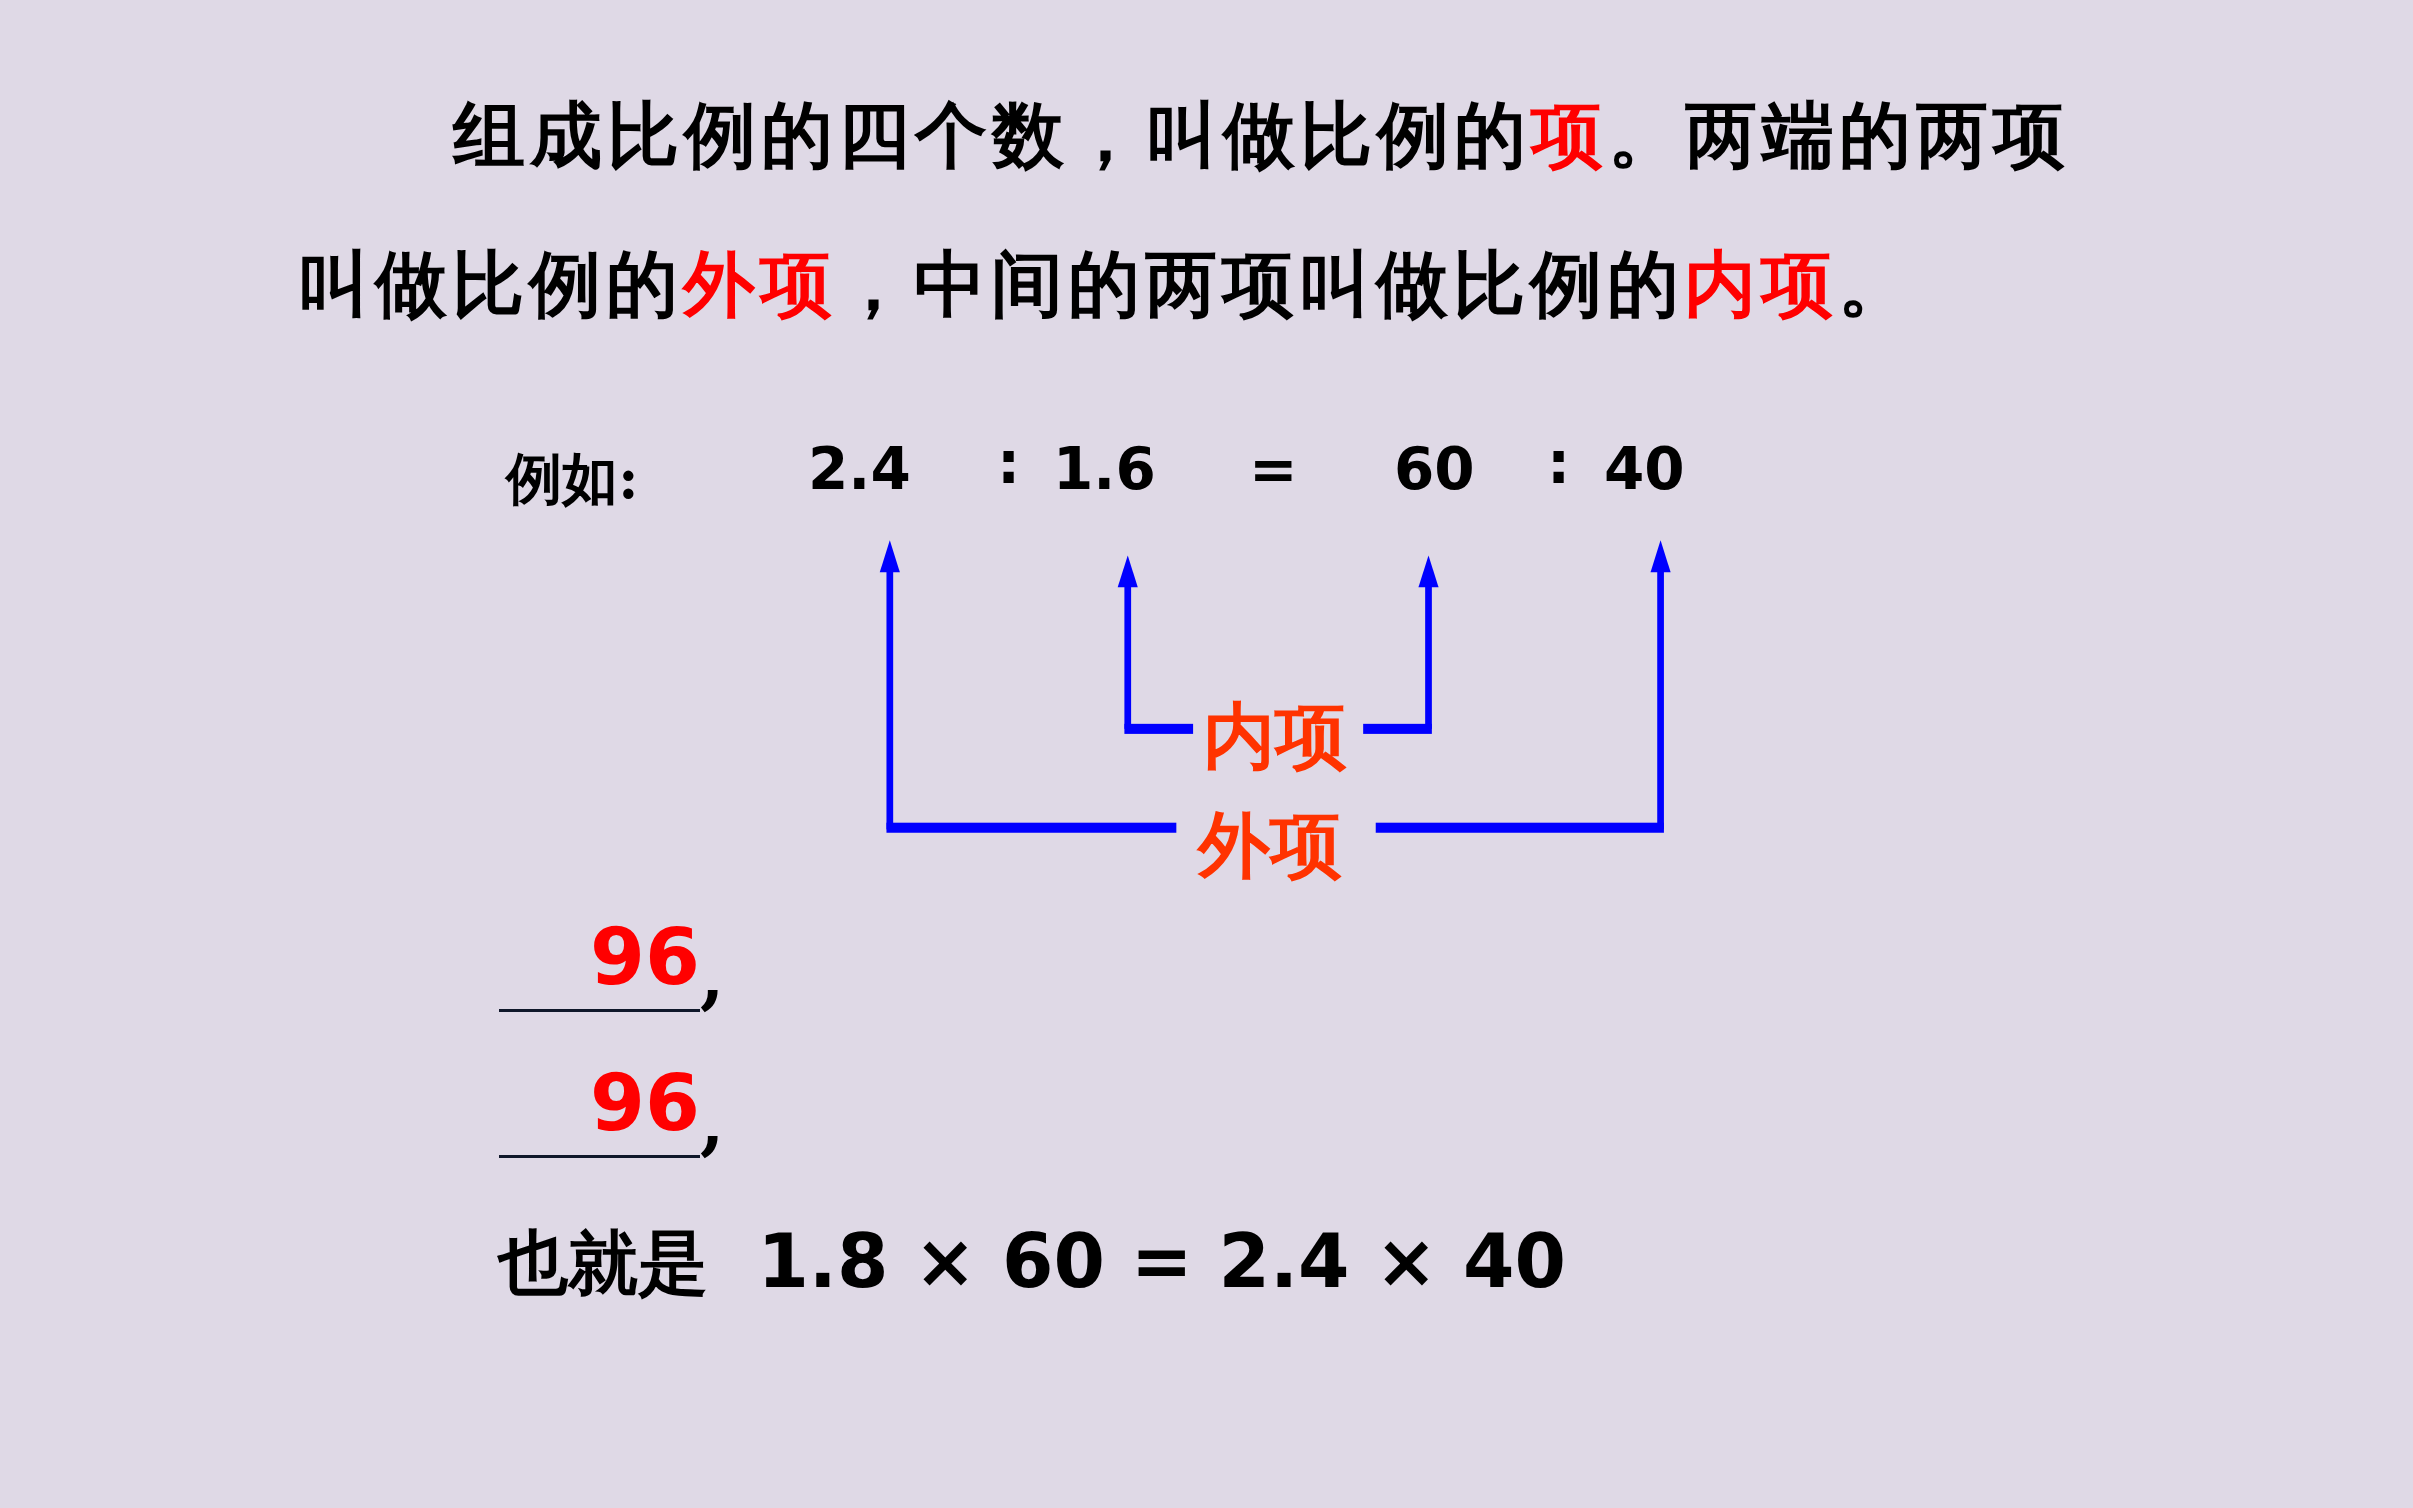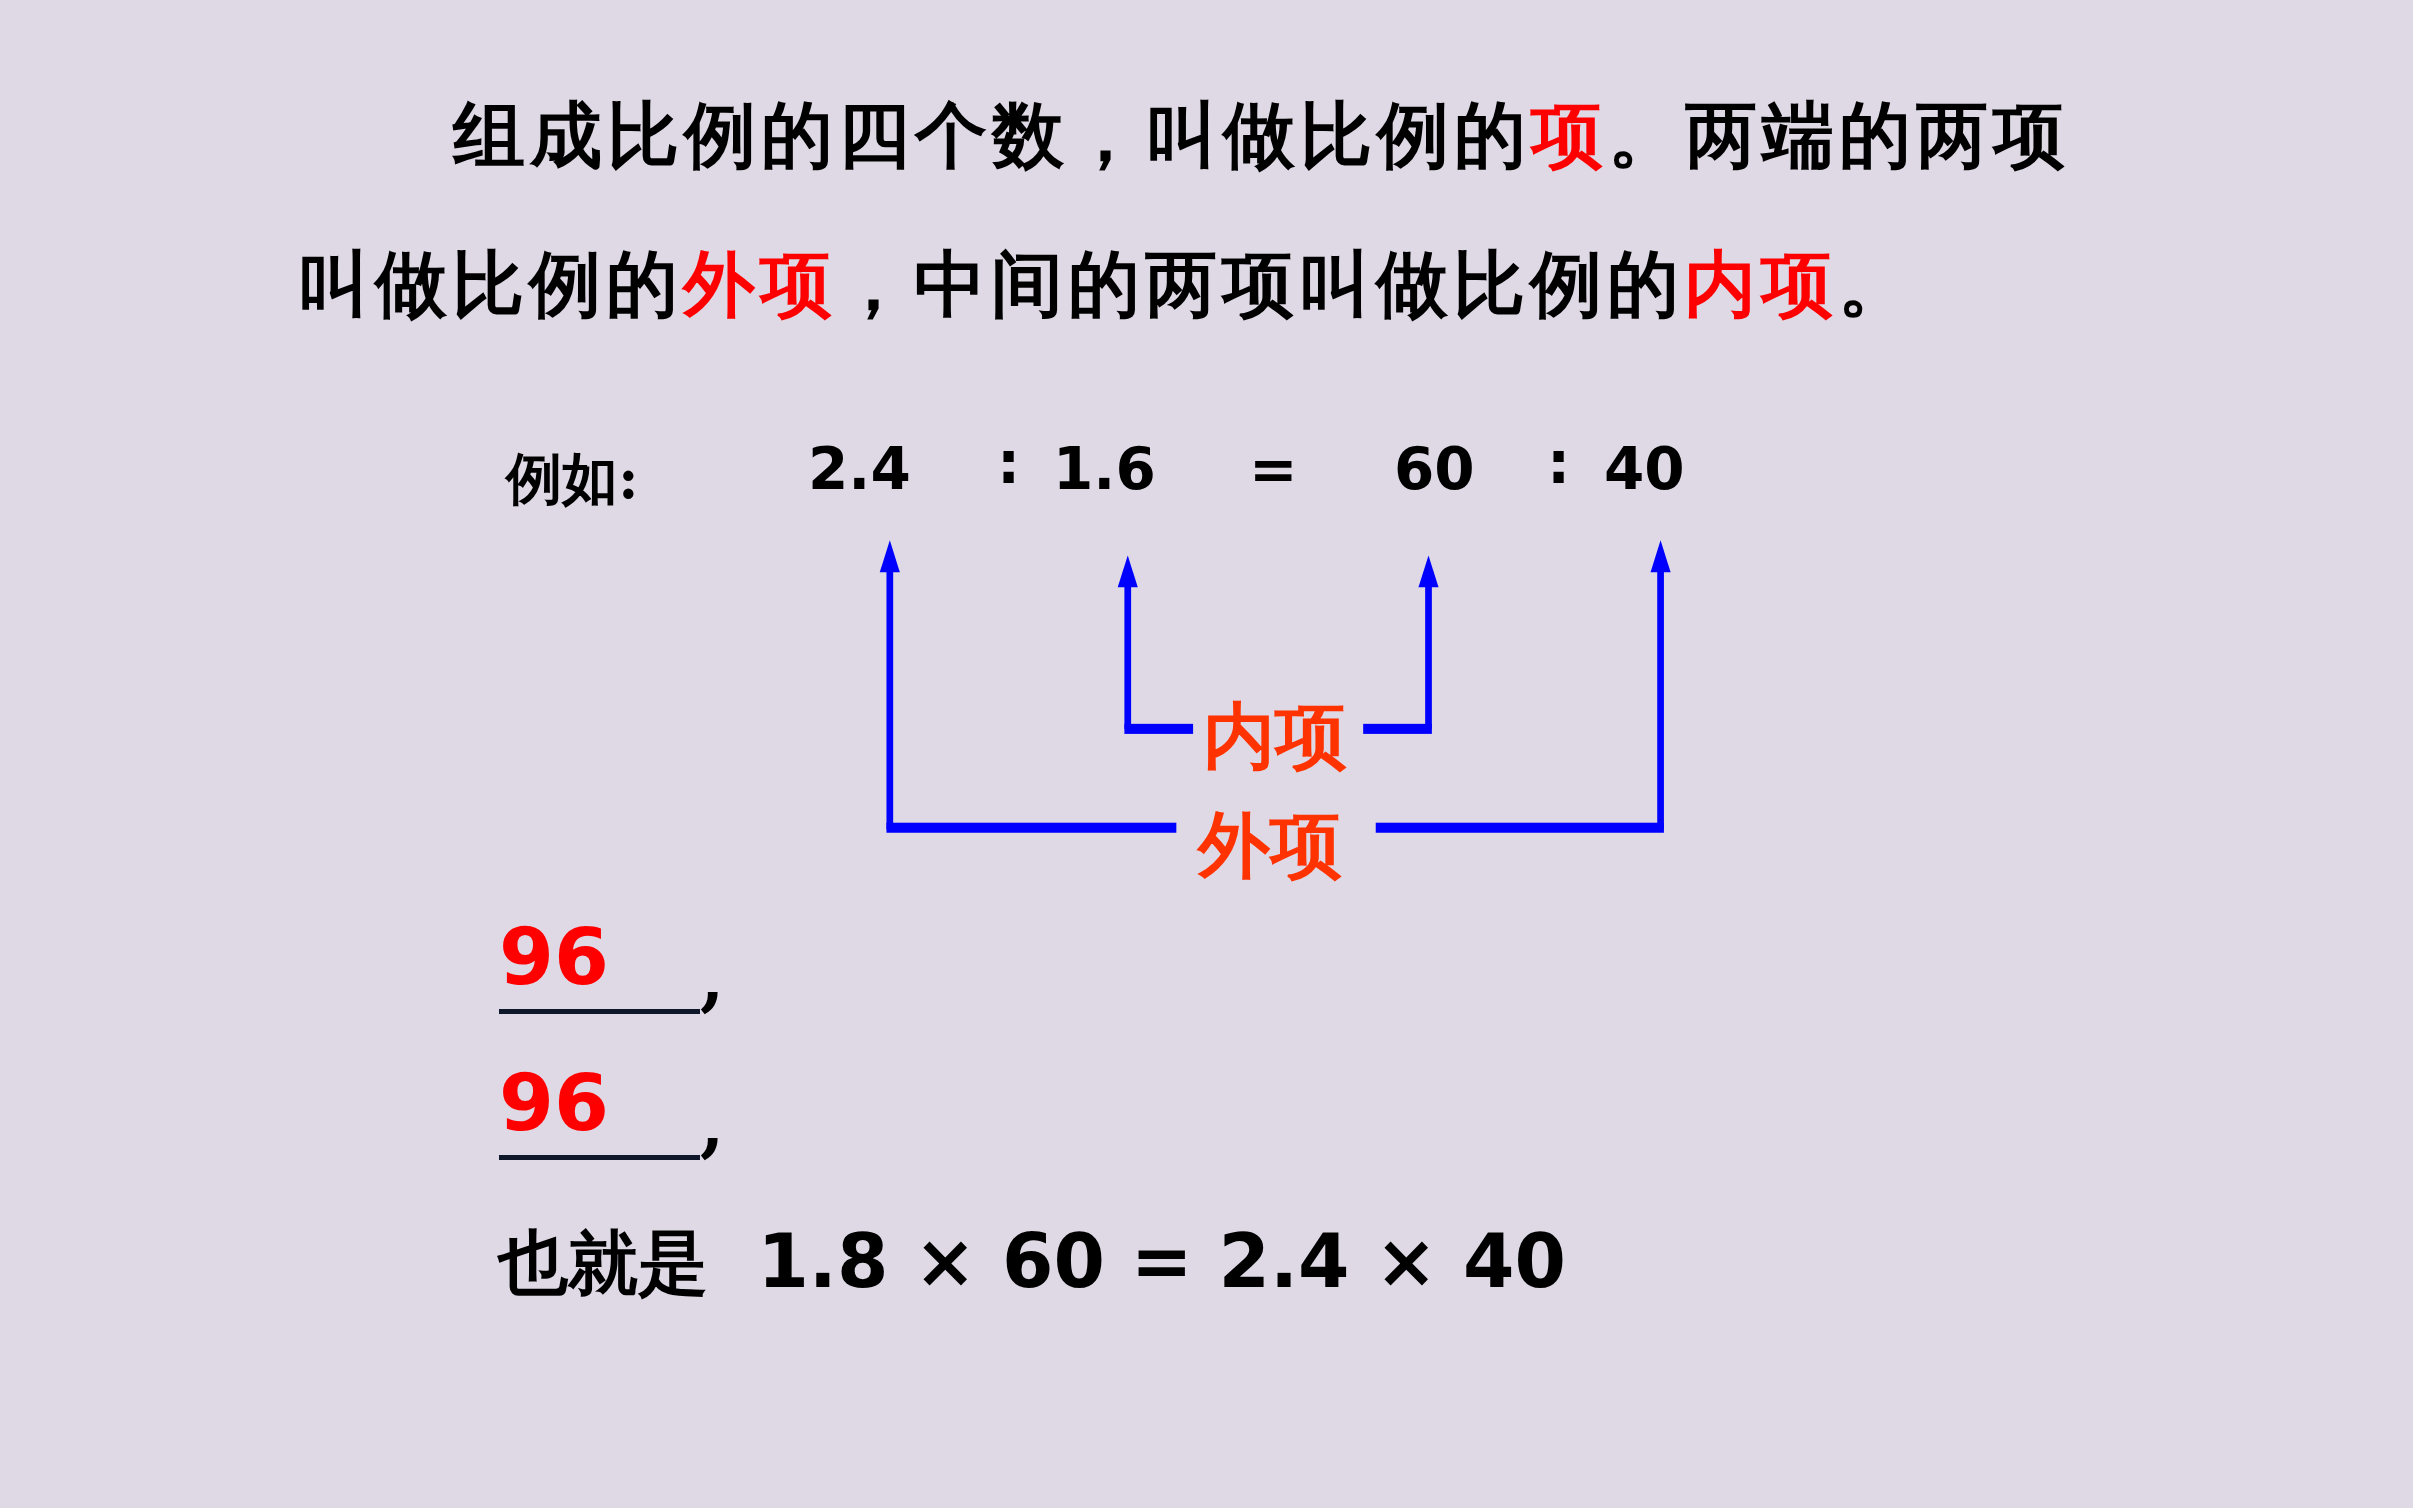--- a/index.html
+++ b/index.html
@@ -4,21 +4,21 @@
 <style>
   html, body { margin:0; padding:0; }
   body { width:2413px; height:1508px; background:#DFD9E6; position:relative; overflow:hidden;
          font-family:"DejaVu Sans", "Liberation Sans", sans-serif; color:#000; }
   .abs { position:absolute; white-space:nowrap; }
   .cn { font-family:"DejaVu Serif", "Liberation Serif", serif; font-weight:bold; }
   .line { font-size:72px; line-height:1; letter-spacing:5px; }
   .red { color:#FF0000; }
   .orange { color:#FF3300; }
   .num { font-family:"DejaVu Sans", "Liberation Sans", sans-serif; font-weight:bold; font-size:58px; line-height:1; }
-  .blank { display:inline-block; border-bottom:5px solid #0f172a; width:201px; text-align:left; position:relative; height:74px; vertical-align:bottom; }
+  .blank { display:inline-block; border-bottom:3px solid #0f172a; width:201px; text-align:right; position:relative; height:74px; vertical-align:bottom; }
   .blank span { position:absolute; left:0; right:0; bottom:11.7px; color:#FF0000; font-weight:bold; font-size:79px; font-family:"DejaVu Sans", sans-serif; }
   svg { position:absolute; left:0; top:0; }
 </style>
 </head>
 <body>
 
 <div class="abs cn line" style="left:453px; top:99px;">
   <span>组成比例的四个数，叫做比例的</span><span class="red">项</span><span>。两端的两项</span>
 </div>
 <div class="abs cn line" style="left:298px; top:248px;">

